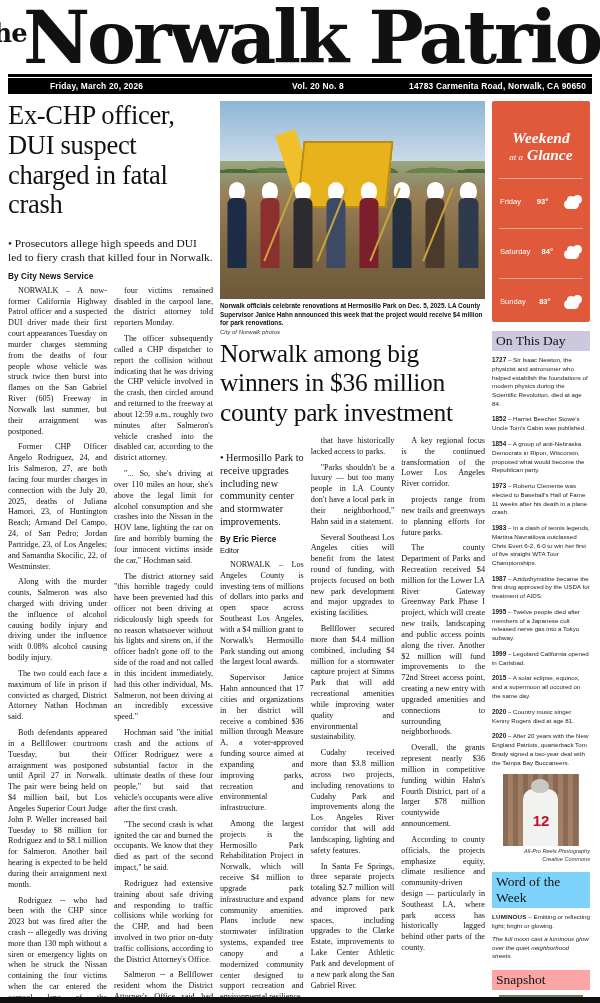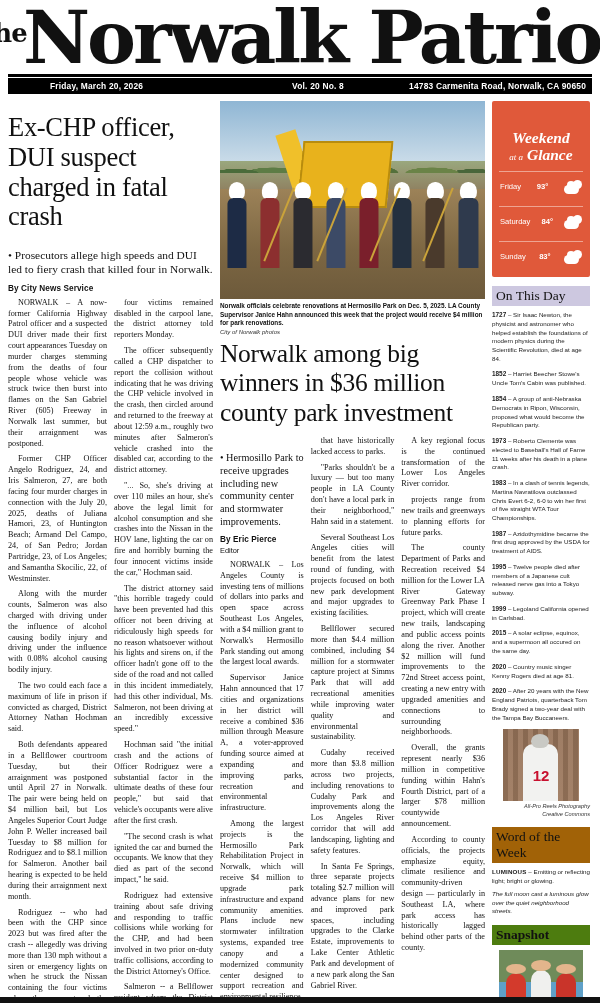--- a/index.html
+++ b/index.html
@@ -59,21 +59,21 @@
   }
   .col-main { width:478px; position:relative; }
   .col-rail { width:98px; position:relative; }
 
   
   .hl-1 {
     font-family:"Liberation Serif", serif;
     font-size:26.5px;
     line-height:1.12;
     font-weight:400;
-    margin:12px 0 8px 0;
+    margin:0 0 8px 0;
     letter-spacing:-0.3px;
     width:205px;
   }
   .deck {
     font-size:11.4px;
     line-height:1.26;
     margin:16px 0 7px 0;
   }
   .byline {
     font-family:"Liberation Sans", sans-serif;
@@ -163,39 +163,39 @@
   .wx-title {
     text-align:center; font-family:"Liberation Serif", serif;
     font-style:italic; font-weight:700; line-height:1.05;
   }
   .wx-title .w1 { font-size:15.5px; display:block;margin-top:21px; }
   .wx-title .w2 { font-size:15.5px; display:block; }
   .wx-title .w2 small { font-size:9px; font-weight:400; }
   .wx-row {
     display:flex; align-items:center; justify-content:space-between;
     border-top:1px solid rgba(255,255,255,.45);
-    padding:8px 1px 4px; margin-top:8px;
+    padding:16px 1px 4px; margin-top:15px;
   }
   .wx-day { font-family:"Liberation Sans", sans-serif; font-size:7.6px; }
   .wx-temp { font-family:"Liberation Sans", sans-serif; font-weight:700; font-size:7.6px; }
   .wx-ico { width:18px; height:14px; position:relative; }
   .wx-ico .sun { position:absolute; right:0; top:0; width:9px; height:9px;
     border-radius:50%; background:#fff; }
   .wx-ico .cloud { position:absolute; left:0; bottom:0; width:15px; height:9px;
     background:#fff; border-radius:9px; }
   .wx-ico .cloud:after { content:""; position:absolute; left:3px; top:-4px;
     width:8px; height:8px; background:#fff; border-radius:50%; }
 
   .rail-head {
     font-family:"Liberation Serif", serif; font-size:13.5px;
     padding:2px 4px; margin:9px 0 5px 0;
   }
   .rail-head.lav { background:#cdc8e0; }
-  .rail-head.yel { background:#a16207; }
-  .rail-head.blu { background:#4d7c0f;font-weight:bold; }
+  .rail-head.yel { background:#7dd3fc; }
+  .rail-head.blu { background:#fca5a5; }
   .otd-item {
     font-family:"Liberation Sans", sans-serif;
     font-size:6.2px; line-height:1.4; margin-bottom:7px; color:#222;
   }
   .otd-item b { font-size:6.4px; }
   .rail-photo-brady {
     width:76px; height:72px; margin:2px auto 2px; position:relative; overflow:hidden;
     background:linear-gradient(#7d5f4b,#9b7a5f);
   }
   .rb-crowd { position:absolute; inset:0;

